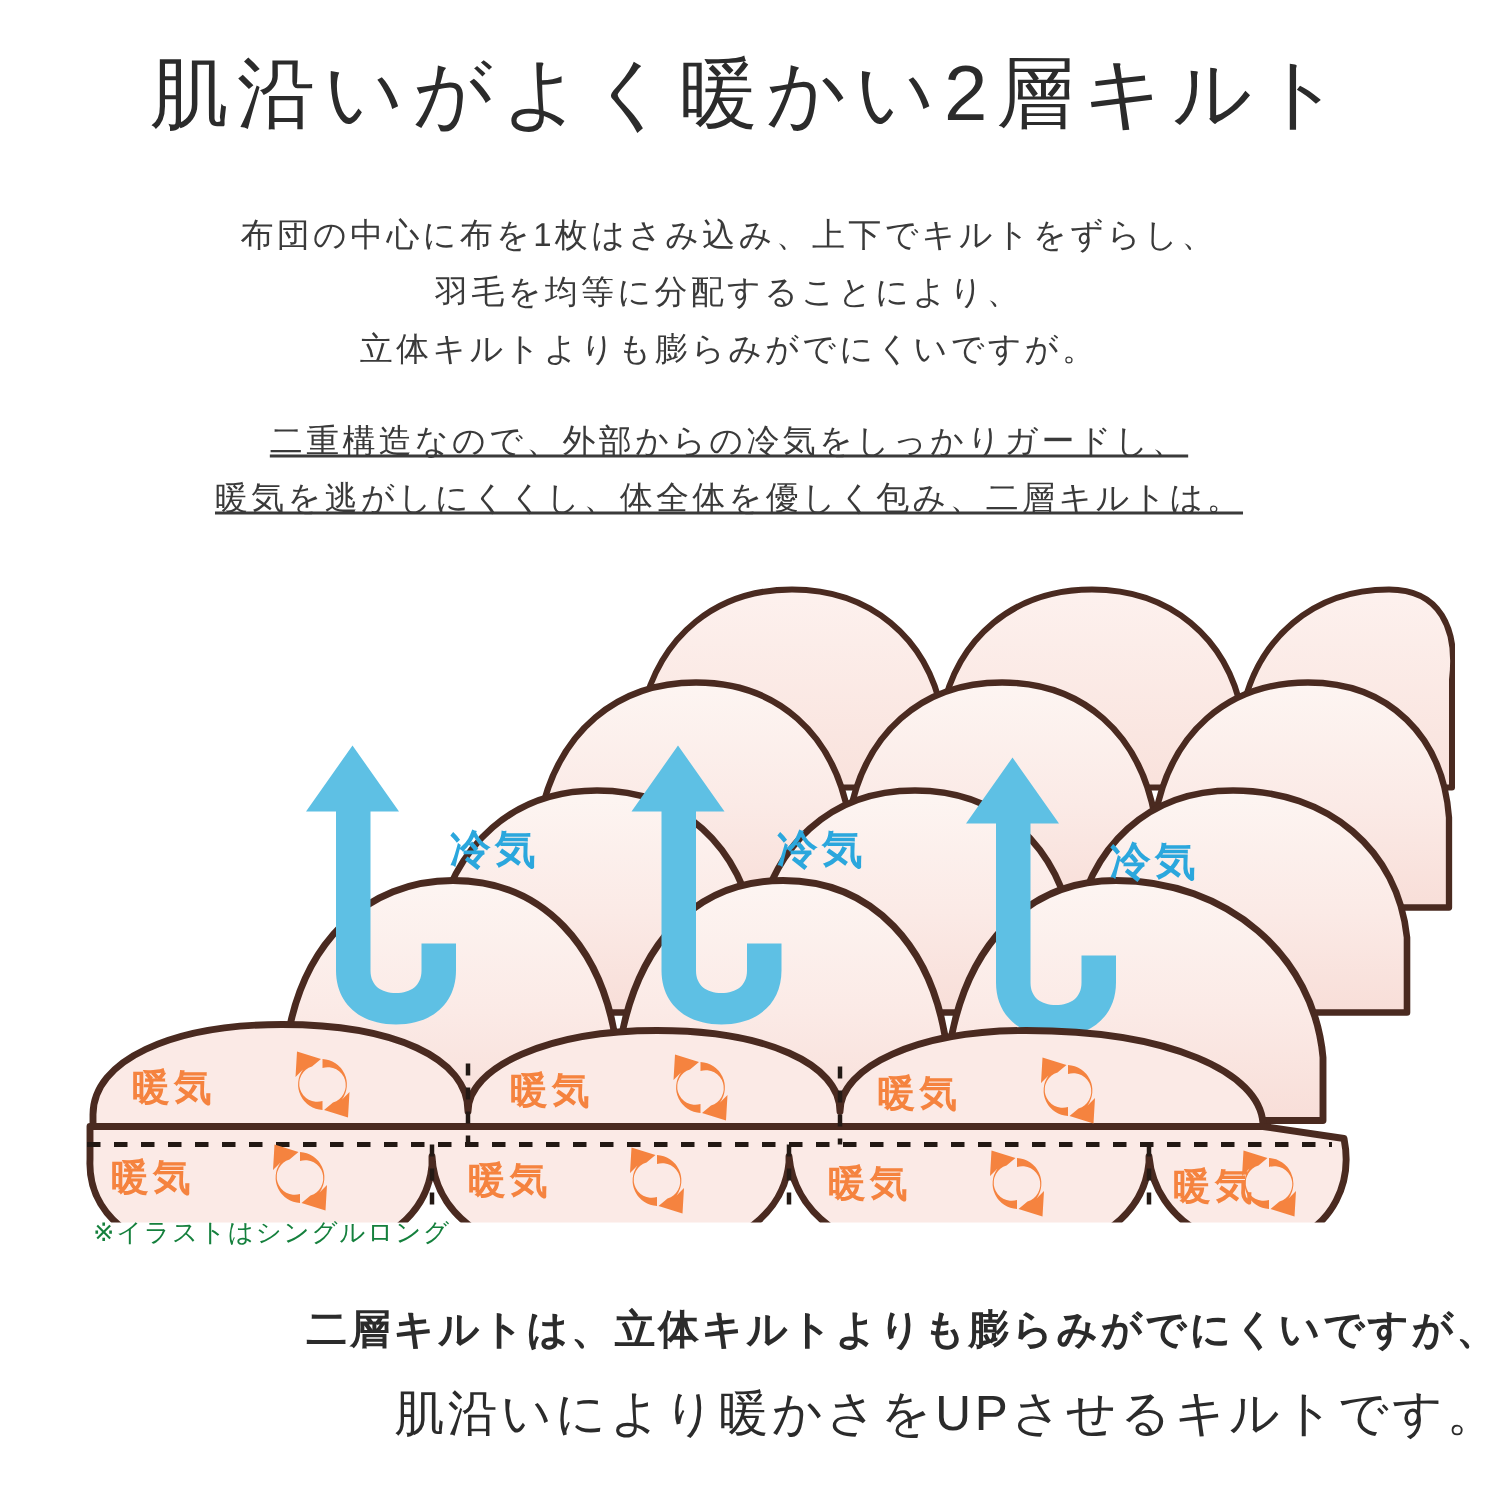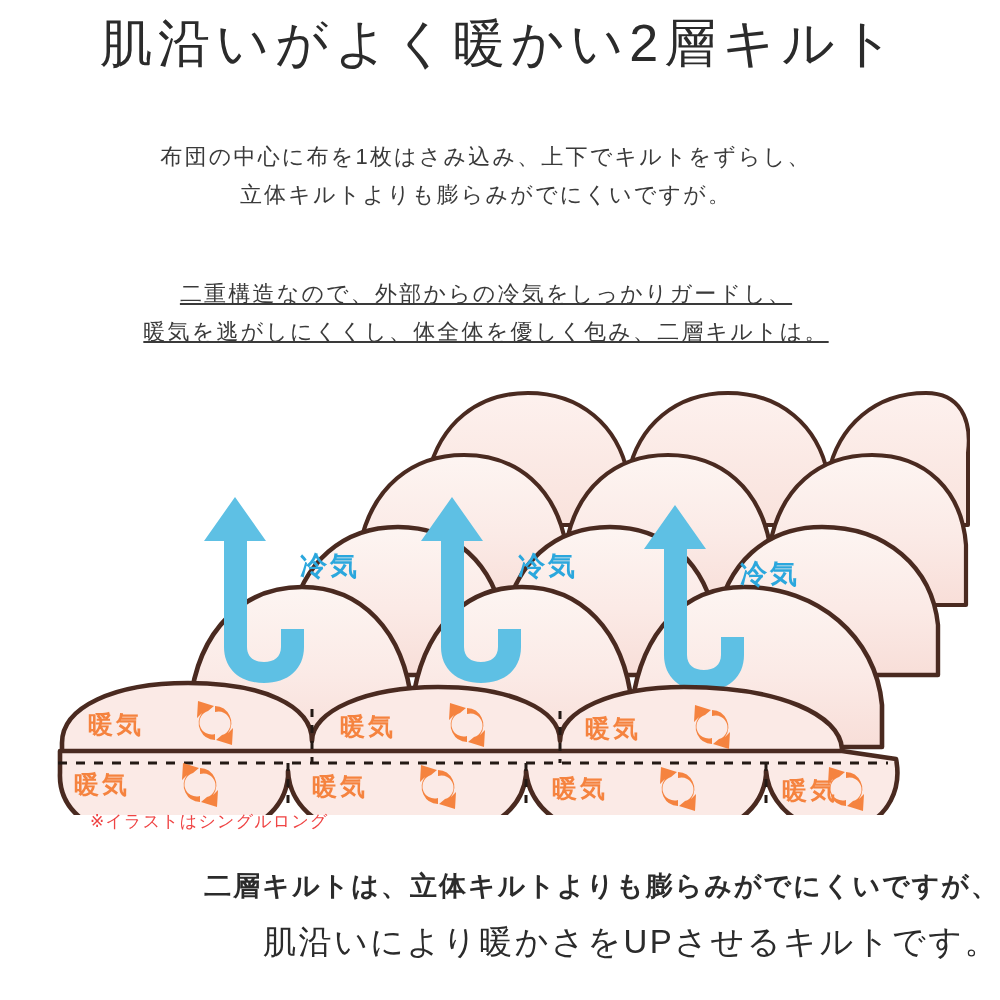--- a/index.html
+++ b/index.html
@@ -19,21 +19,21 @@
   .page {
     position: relative;
     width: 1000px;
     height: 1000px;
     background: #ffffff;
   }
 
   
   .title {
     position: absolute;
-    top: 12px;
+    top: 32px;
     left: 0;
     width: 1000px;
     text-align: center;
     font-size: 52px;
     line-height: 62px;
     font-weight: 400;
     letter-spacing: 6px;
     color: #2b2b2b;
     white-space: nowrap;
   }
@@ -63,23 +63,22 @@
     height: 440px;
   }
   .illus svg { display: block; width: 930px; height: 440px; }
 
   .caption {
     position: absolute;
     left: 62px;
     top: 810px;
     font-size: 17px;
     letter-spacing: 1.2px;
-    color: #ef4444;
+    color: #15803d;
     white-space: nowrap;
-    margin-left: 28px;
   }
 
   
   .footer {
     position: absolute;
     left: 0;
     width: 1000px;
     text-align: right;
     color: #2b2b2b;
     white-space: nowrap;
@@ -113,20 +112,21 @@
 </style>
 </head>
 <body>
 
 <div class="page">
 
   <div class="title">肌沿いがよく暖かい2層キルト</div>
 
   <div class="intro p1">
     <span class="ln">布団の中心に布を1枚はさみ込み、上下でキルトをずらし、</span>
+    <span class="ln">羽毛を均等に分配することにより、</span>
     <span class="ln">立体キルトよりも膨らみがでにくいですが。</span>
   </div>
 
   <div class="intro p2">
     <span class="ln">二重構造なので、外部からの冷気をしっかりガードし、</span>
     <span class="ln">暖気を逃がしにくくし、体全体を優しく包み、二層キルトは。</span>
   </div>
 
   <div class="illus">
     <svg viewBox="0 0 930 440" xmlns="http://www.w3.org/2000/svg">

